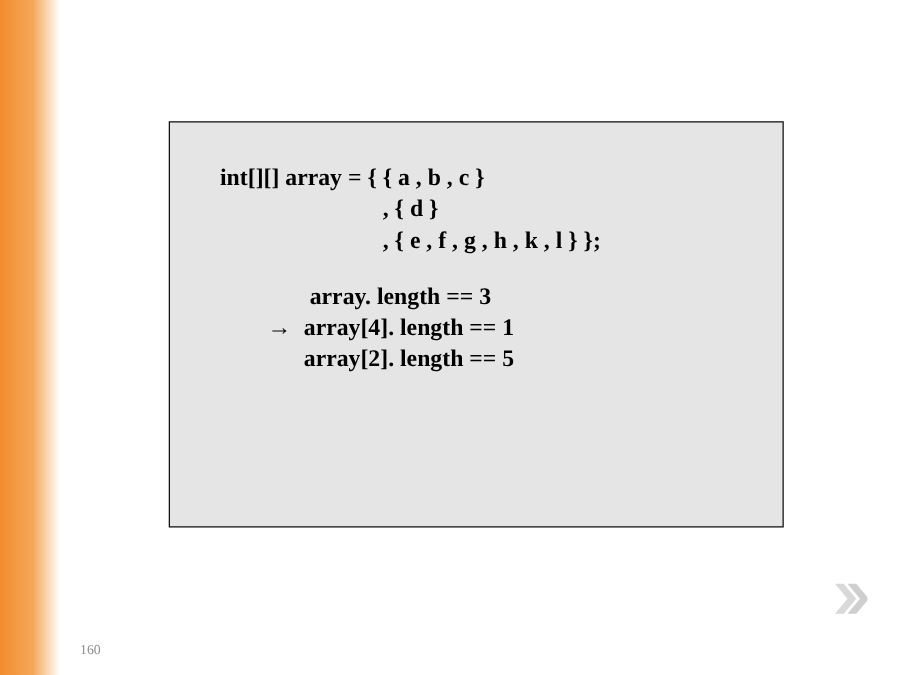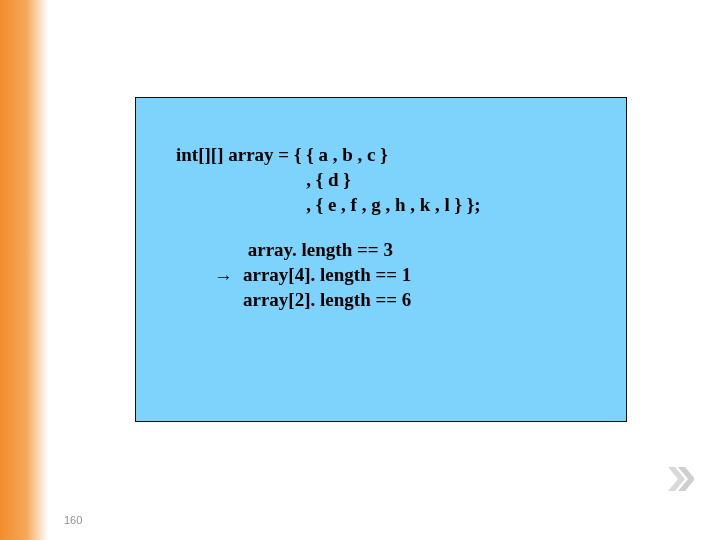--- a/index.html
+++ b/index.html
@@ -27,24 +27,24 @@
       #f28c2d 0%,
       #f5a85a 55%,
       #ffffff 100%);
   }
   .code-box {
     position: absolute;
     left: 135px;
     top: 97px;
     width: 492px;
     height: 325px;
-    background: #7dd3fc;
+    background: #e5e5e5;
     border: 1px solid #111;
     box-sizing: border-box;
-    padding: 44px 22px 0 40px;
+    padding: 32px 22px 0 40px;
     color: #000;
   }
   .decl-row {
     display: flex;
     font-size: 19px;
     line-height: 25px;
     font-weight: bold;
   }
   .decl-lead {
     white-space: pre;
@@ -73,21 +73,21 @@
   .res-lines {
     display: flex;
     flex-direction: column;
     white-space: pre;
     justify-content: space-between;
   }
   .page-num {
     position: absolute;
     left: 64px;
     bottom: 14px;
-    font-family: Liberation Sans, sans-serif;
+    font-family: Liberation Serif, serif;
     font-size: 11px;
     color: #8f8f8f;
   }
   .corner {
     position: absolute;
     right: 26px;
     bottom: 46px;
     width: 30px;
     height: 30px;
   }
@@ -113,21 +113,21 @@
       </div>
     </div>
 
     <div class="results">
       <div class="arrow-cell">
         <span class="arrow-glyph">→</span>
       </div>
       <div class="res-lines">
         <span> array. length == 3</span>
         <span>array[4]. length == 1</span>
-        <span>array[2]. length == 6</span>
+        <span>array[2]. length == 5</span>
       </div>
     </div>
   </div>
 
   <div class="page-num">160</div>
 
   <div class="corner">
     <svg viewBox="0 0 30 30">
       <path d="M4 3 L14 15 L4 27 L11 27 L21 15 L11 3 Z" fill="#d9d9d9"></path>
       <path d="M14 3 L24 15 L14 27 L21 27 L31 15 L21 3 Z" fill="#cfcfcf"></path>

